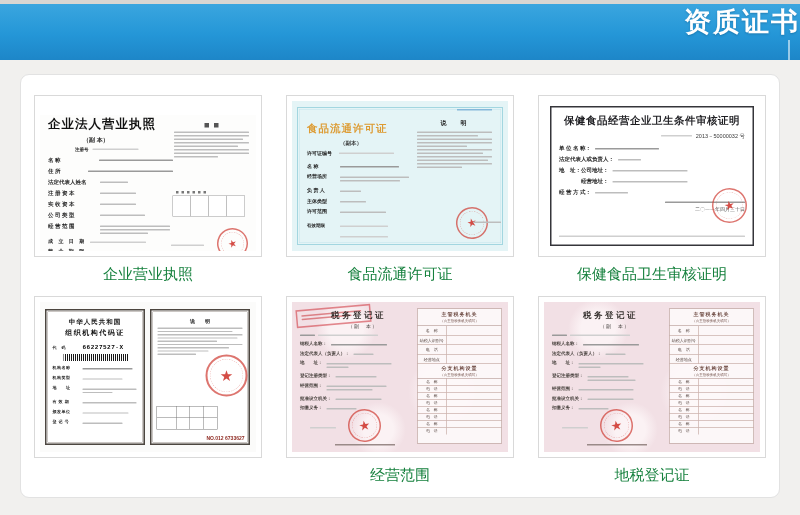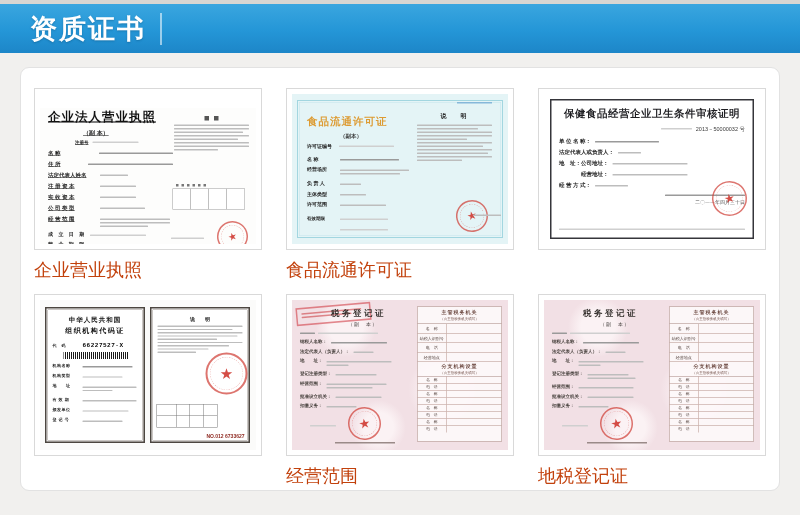--- a/index.html
+++ b/index.html
@@ -1,33 +1,33 @@
 <!DOCTYPE html>
 <html><head>
 <meta charset="utf-8">
 <style>
   * { margin:0; padding:0; box-sizing:border-box; }
   body { width:800px; height:515px; background:#f1f0ee; font-family:"Liberation Sans", sans-serif; overflow:hidden; }
 
   
   .top-strip { height:4px; background:#d8d6d2; }
-  .banner { height:49px; background:linear-gradient(180deg,#3aa6df 0%,#2496d7 55%,#1d86c8 100%); display:flex; align-items:center; padding-left:30px; }
+  .banner { height:56px; background:linear-gradient(180deg,#3aa6df 0%,#2496d7 55%,#1d86c8 100%); display:flex; align-items:flex-end; padding-left:30px;flex-direction:column; }
   .banner-zh { color:#fff; font-size:27px; font-weight:bold; letter-spacing:2px; text-shadow:0 1px 2px rgba(0,60,100,.35); }
   .banner-divider { width:2px; height:32px; background:rgba(255,255,255,.55); margin:0 10px 0 14px; }
   .banner-en { color:#fff; font-size:13px; font-weight:bold; line-height:1.15; letter-spacing:.5px; }
 
   
   .panel { margin:14px 20px 0; height:424px; background:#fff; border:1px solid #e2e2e2; border-radius:9px; padding:20px 12px 0; }
   .grid { display:flex; justify-content:center; gap:24px; }
   .grid.row2 { margin-top:2px; }
   .cert { width:228px; }
   .frame { width:228px; height:162px; background:#fff; border:1px solid #d9d9d9; padding:5px; }
-  .scan { width:216px; height:150px; overflow:hidden; position:relative; background:#fff;text-decoration:underline; }
+  .scan { width:216px; height:150px; overflow:hidden; position:relative; background:#fff; }
   .z { width:432px; height:300px; transform:scale(.5); transform-origin:0 0; position:absolute; left:0; top:0; }
-  .caption { text-align:left; color:#c2410c; font-size:18px; margin:8px 0 10px; }
+  .caption { text-align:center; color:#15803d; font-size:15px; margin:8px 0 10px; }
 
   
   .bar { height:3px; background:#bdbdbd; border-radius:1px; margin:4px 0; }
   .bar.d { background:#9a9a9a; }
   .bar.lt { background:#cfcfcf; }
   .bar.red { background:rgba(200,50,55,.55); }
   .frow { display:flex; align-items:flex-start; margin:7px 0; }
   .flab { font-weight:bold; color:#222; white-space:nowrap; }
   .fval { flex:1; margin-left:8px; padding-top:3px; }
   .seal { position:absolute; border-radius:50%; border:3px solid rgba(207,58,50,.7); color:rgba(207,58,50,.9); display:flex; align-items:center; justify-content:center; }
@@ -388,20 +388,21 @@
               <div class="c3-note">
                 <div class="bar lt" style="width:100%"></div>
               </div>
             </div>
             <div class="seal" style="right:26px;bottom:56px;width:70px;height:70px;transform:rotate(-12deg);">
                 <span class="star" style="font-size:24px;">★</span>
               </div>
           </div>
         </div>
       </div>
+      <div class="caption">保健食品卫生审核证明</div>
     </div>
 
   </div>
 
   <div class="grid row2">
 
     <div class="cert">
       <div class="frame">
         <div class="scan" style="background:#fbfbfa;">
           <div class="z c4">

